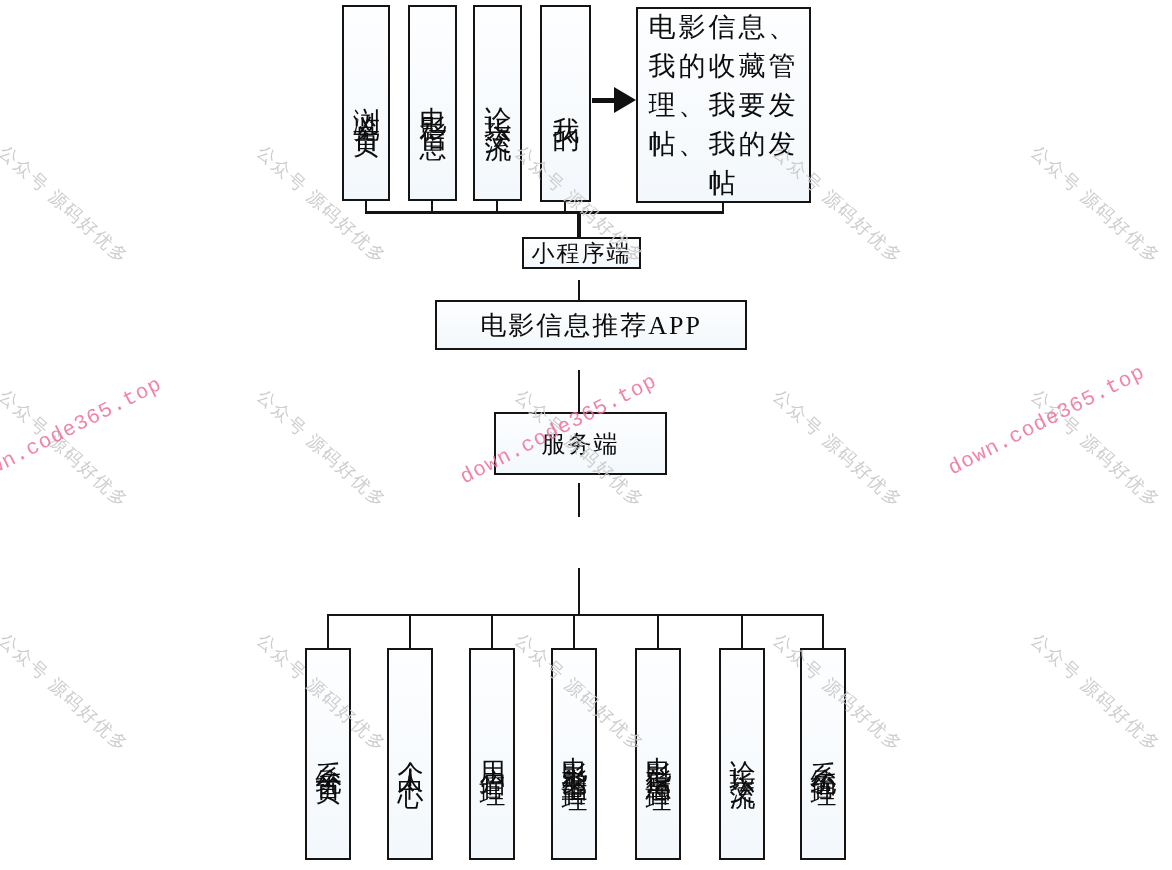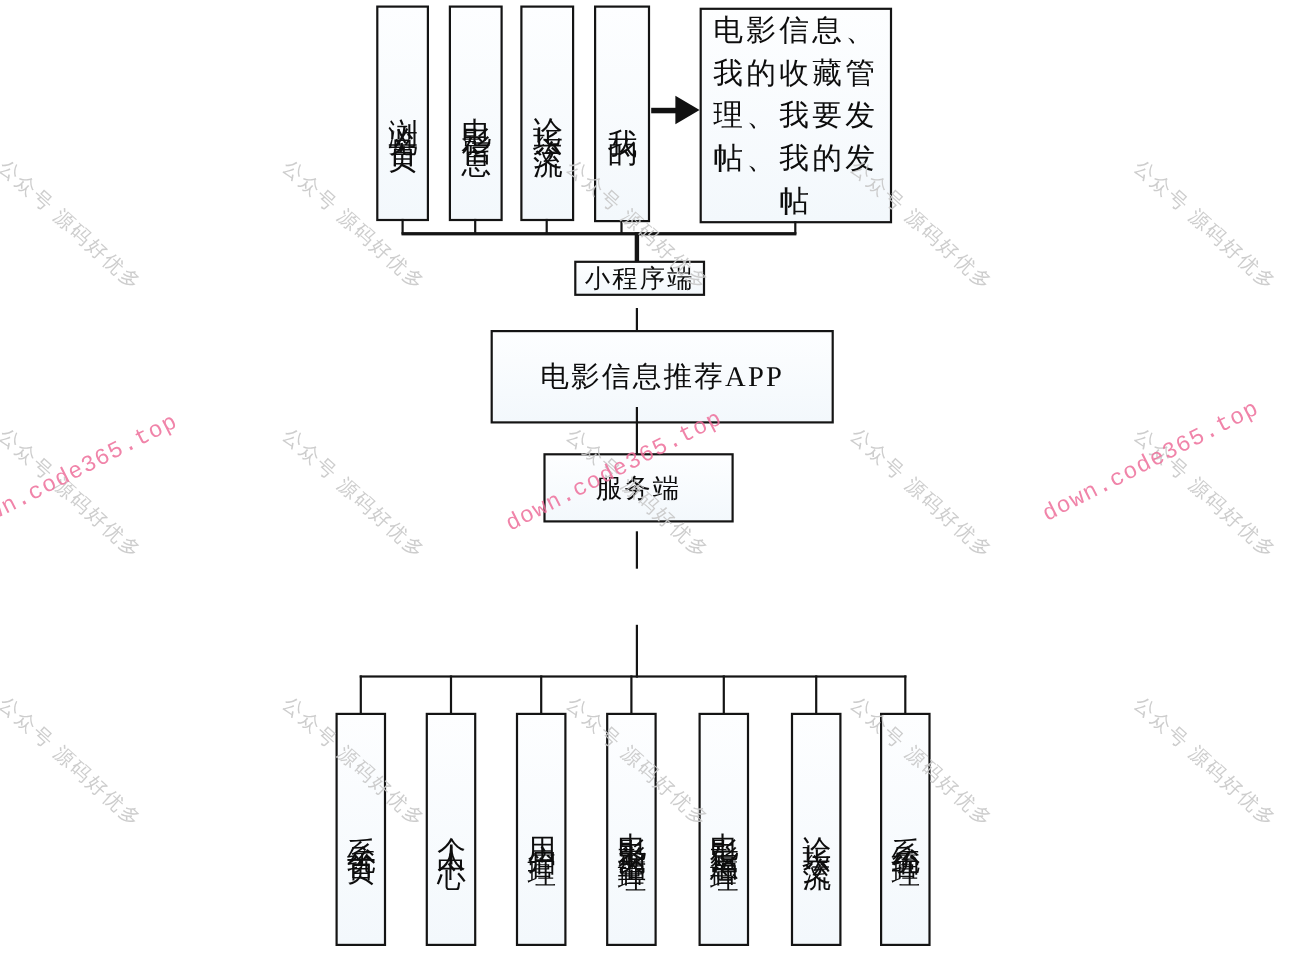--- a/index.html
+++ b/index.html
@@ -100,21 +100,21 @@
   <div class="vline" style="left:564px;top:200px;width:2px;height:13px"></div>
   <div class="vline" style="left:722px;top:201px;width:2px;height:12px"></div>
   <div class="hline" style="left:365px;top:211px;width:359px;height:3px"></div>
   <div class="vline" style="left:577px;top:211px;width:4px;height:27px"></div>
 
   <div class="box" style="left:522px;top:237px;width:119px;height:32px">
       <span class="htext" style="font-size:23px">小程序端</span>
     </div>
   <div class="vline" style="left:578px;top:280px;width:2px;height:21px"></div>
 
-  <div class="box" style="left:446px;top:300px;width:312px;height:85px">
+  <div class="box" style="left:435px;top:300px;width:312px;height:50px">
       <span class="htext" style="font-size:26px">电影信息推荐APP</span>
     </div>
   <div class="vline" style="left:578px;top:370px;width:2px;height:43px"></div>
 
   <div class="box" style="left:494px;top:412px;width:173px;height:63px">
       <span class="htext">服务端</span>
     </div>
   <div class="vline" style="left:578px;top:483px;width:2px;height:34px"></div>
 
   <div class="vline" style="left:578px;top:568px;width:2px;height:48px"></div>

